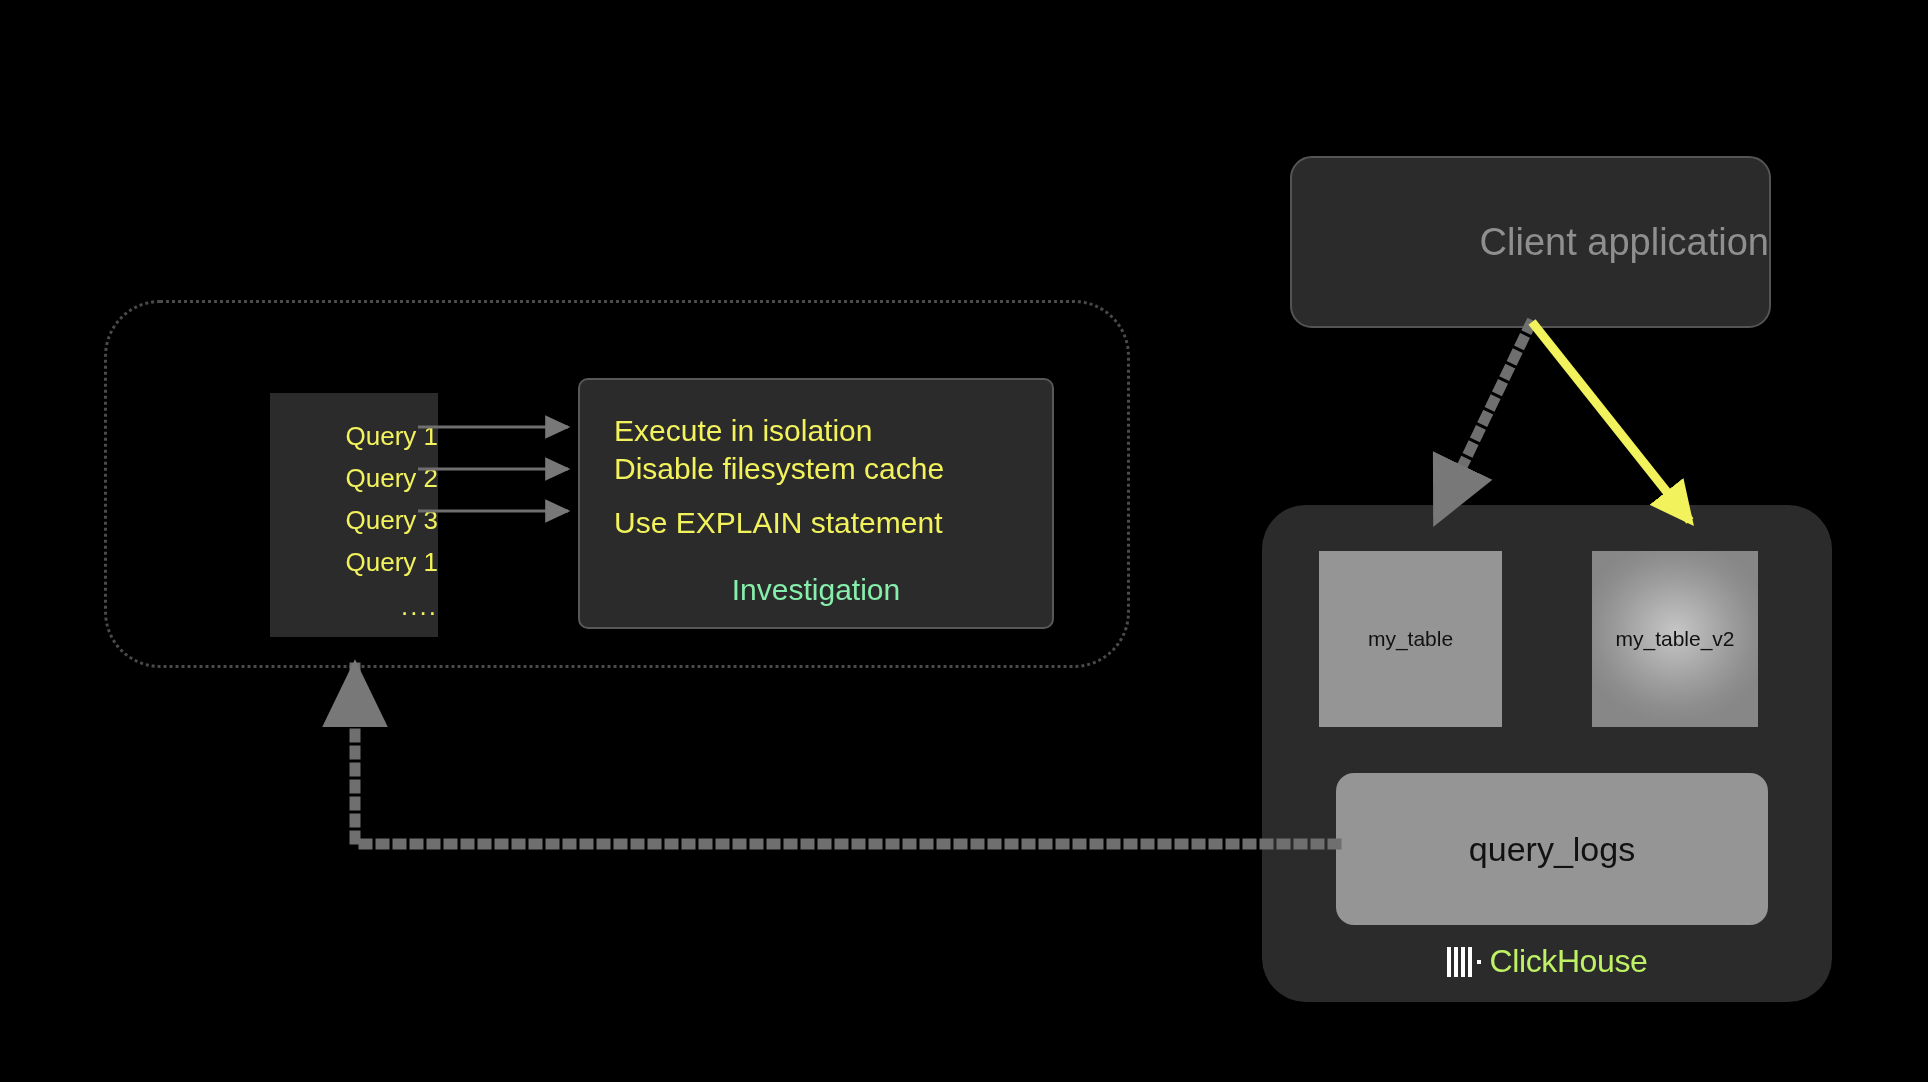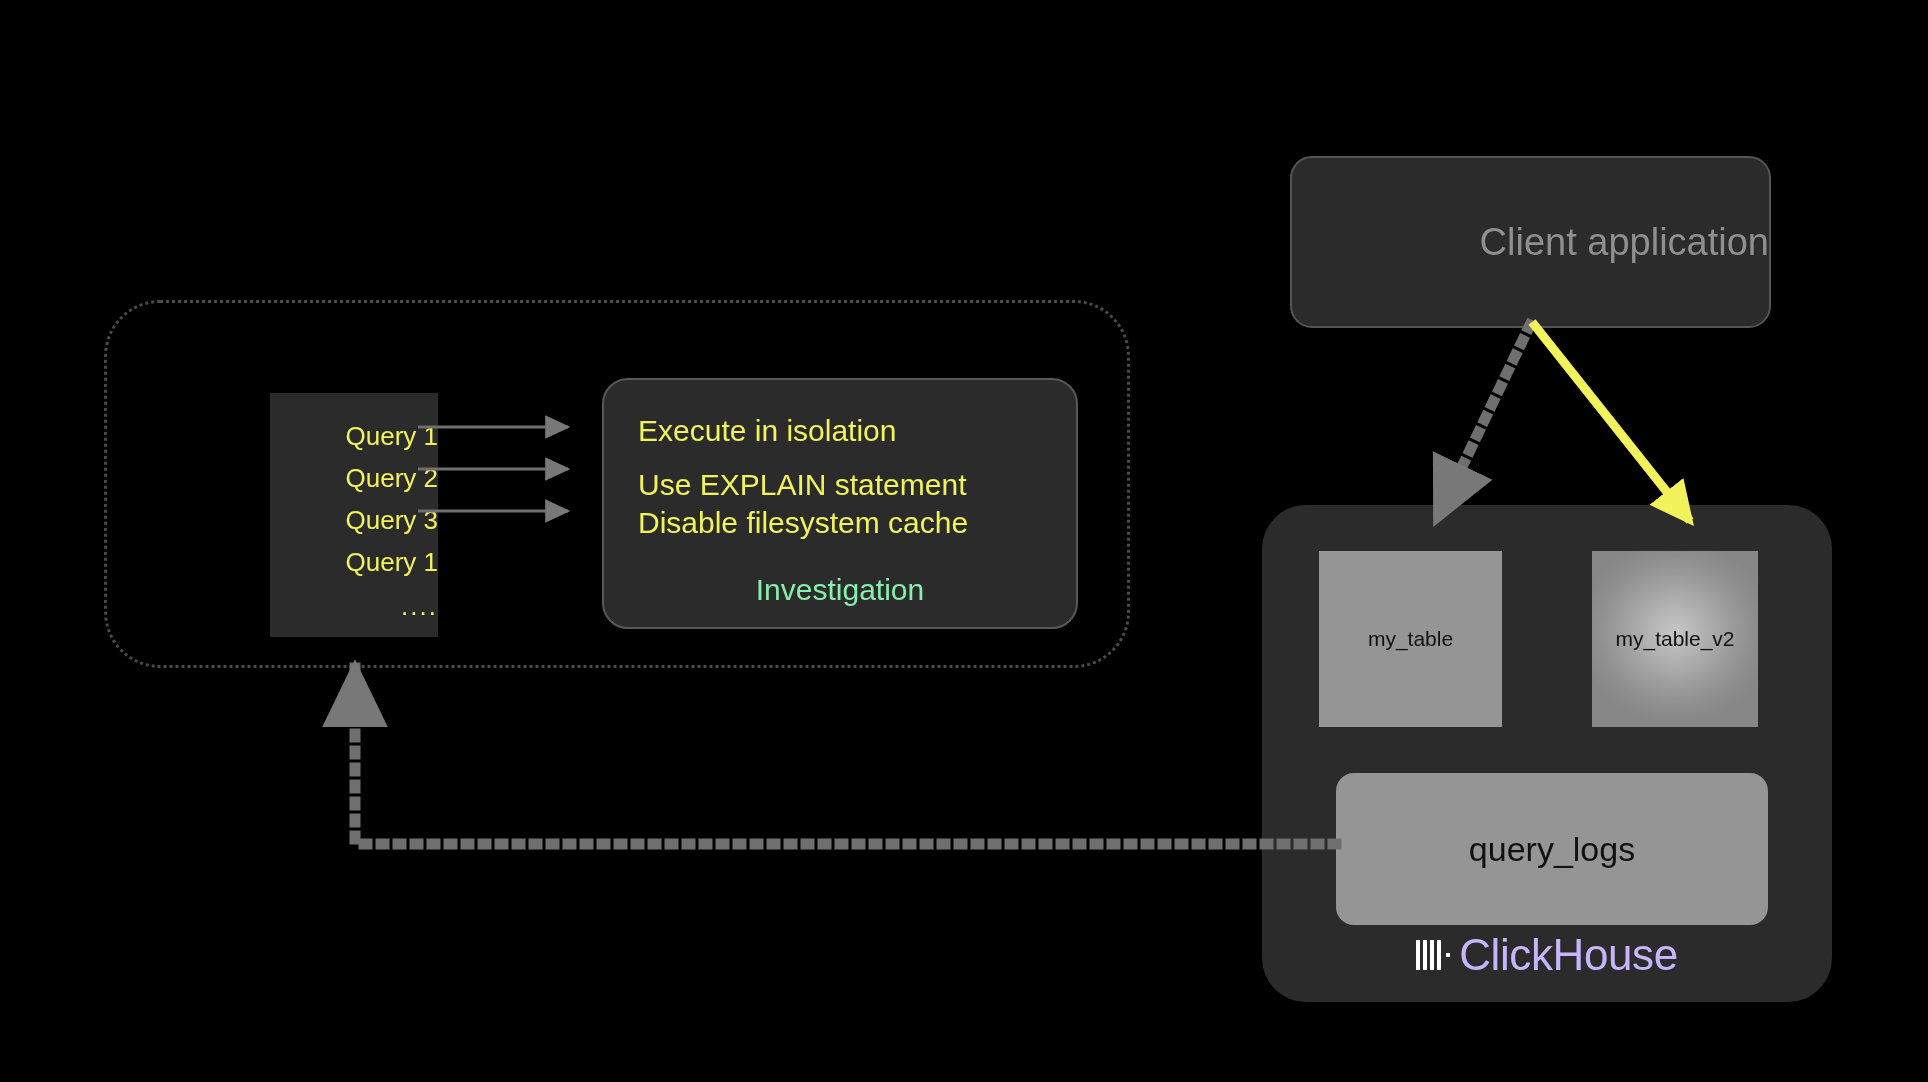--- a/index.html
+++ b/index.html
@@ -76,24 +76,23 @@
 
   
   .investigation-panel {
     position: absolute;
     left: 578px;
     top: 378px;
     width: 476px;
     height: 251px;
     background: #2b2b2b;
     border: 2px solid #585858;
-    border-radius: 26px;
-    box-sizing: border-box;
-    z-index: 2;
-    margin-left: 24px;
+    border-radius: 10px;
+    box-sizing: border-box;
+    z-index: 2;
   }
   .inv-lines {
     position: absolute;
     left: 34px;
     top: 32px;
     right: 18px;
   }
   .inv-line {
     color: #f2f25c;
     font-size: 30px;
@@ -207,22 +206,22 @@
     background: #ffffff;
   }
   .ch-dot {
     width: 4px;
     height: 4px;
     background: #ffffff;
     align-self: center;
     margin-left: 2px;
   }
   .ch-word {
-    color: #c4b5fd;
-    font-size: 44px;
+    color: #bef264;
+    font-size: 32px;
     letter-spacing: -0.4px;
   }
 </style>
 </head>
 <body>
 
 <div id="canvas">
 
   <div class="group-container"></div>
 
@@ -230,22 +229,22 @@
     <div class="query-item">Query 1</div>
     <div class="query-item">Query 2</div>
     <div class="query-item">Query 3</div>
     <div class="query-item">Query 1</div>
     <div class="query-ellipsis">....</div>
   </div>
 
   <div class="investigation-panel">
     <div class="inv-lines">
       <div class="inv-line">Execute in isolation</div>
+      <div class="inv-line">Disable filesystem cache</div>
       <div class="inv-line spaced">Use EXPLAIN statement</div>
-      <div class="inv-line">Disable filesystem cache</div>
     </div>
     <div class="inv-title">Investigation</div>
   </div>
 
   <div class="client-box">
     <div class="client-label">Client application</div>
   </div>
 
   <div class="clickhouse-panel">
     <div class="table-box my-table">

